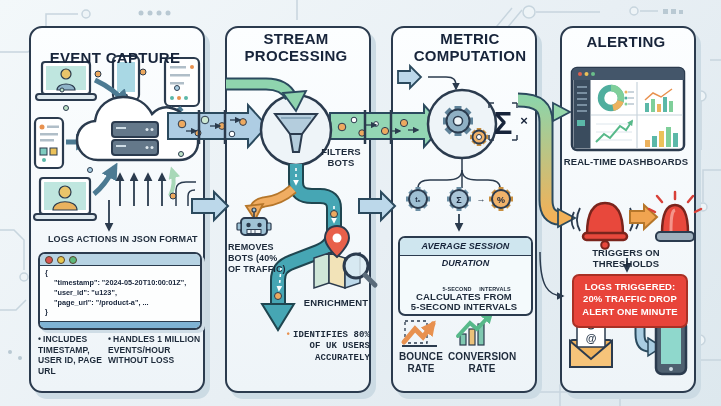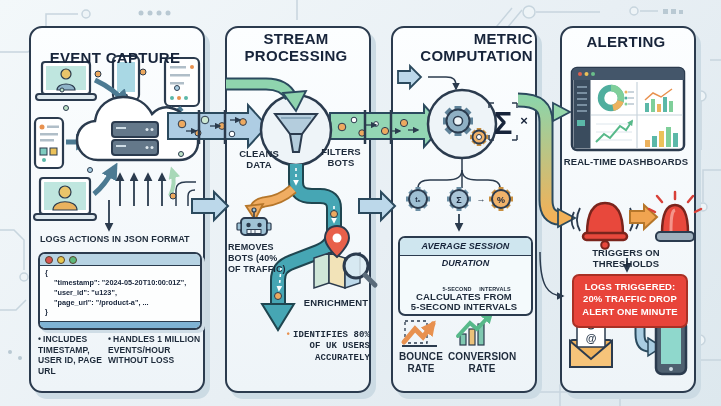--- a/index.html
+++ b/index.html
@@ -503,43 +503,42 @@
     <g>
       <rect x="656" y="320" width="30" height="54" rx="6" fill="#4e6070" stroke="#2b3b4e" stroke-width="2.5"></rect>
       <rect x="661" y="328" width="20" height="36" fill="#8fd8cc"></rect>
       <circle cx="671" cy="369" r="2" fill="#cfdde6"></circle>
       <line x1="666" y1="324" x2="676" y2="324" stroke="#cfdde6" stroke-width="1.5"></line>
     </g>
   </svg>
 
   <div class="ptitle" style="left:29px;top:34px;width:172px;z-index:6;margin-top:16px;"><span>EVENT CAPTURE</span></div>
   <div class="ptitle" style="left:225px;top:31px;width:142px;z-index:6;"><span>STREAM</span><br><span>PROCESSING</span></div>
-  <div class="ptitle" style="left:391px;top:31px;width:142px;z-index:6;text-align:right;"><span>METRIC</span><br><span>COMPUTATION</span></div>
+  <div class="ptitle" style="left:399px;top:31px;width:142px;z-index:6;"><span>METRIC</span><br><span>COMPUTATION</span></div>
   <div class="ptitle" style="left:560px;top:34px;width:132px;z-index:6;"><span>ALERTING</span></div>
 
-  <div class="lbl" style="left:40px;top:234px;width:162px;font-size:9px;">LOGS ACTIONS IN JSON FORMAT</div>
+  <div class="lbl" style="left:48px;top:234px;width:162px;font-size:9px;">LOGS ACTIONS IN JSON FORMAT</div>
   <div class="codewin">
     <div class="codehead">
       <span class="cdot" style="background:#d9534f"></span>
       <span class="cdot" style="background:#e8c84f"></span>
       <span class="cdot" style="background:#5cb87a"></span>
     </div>
     <div class="codebody">
       <div>{</div>
       <div class="ind">"timestamp": "2024-05-20T10:00:01Z",</div>
       <div class="ind">"user_id": "u123",</div>
       <div class="ind">"page_url": "/product-a", ...</div>
       <div>}</div>
     </div>
     <div class="codefoot"></div>
   </div>
   <div class="lbl" style="left:38px;top:334px;width:68px;font-size:8.5px;line-height:1.25;"><span class="bullet">•</span><span>INCLUDES TIMESTAMP, USER ID, PAGE URL</span></div>
   <div class="lbl" style="left:108px;top:334px;width:94px;font-size:8.5px;line-height:1.25;"><span class="bullet">•</span><span>HANDLES 1 MILLION EVENTS/HOUR WITHOUT LOSS</span></div>
 
-  <div class="lbl ctr" style="left:230px;top:148px;width:58px;font-size:9.5px;line-height:1.2;">CLEANS DATA</div>
   <div class="lbl ctr" style="left:312px;top:146px;width:58px;font-size:9.5px;line-height:1.2;">FILTERS BOTS</div>
   <div class="lbl" style="left:228px;top:242px;width:64px;font-size:9px;line-height:1.2;">REMOVES BOTS (40% OF TRAFFIC)</div>
   <div class="lbl ctr" style="left:300px;top:297px;width:72px;font-size:9.5px;">ENRICHMENT</div>
   <div class="lbl rgt" style="left:280px;top:330px;width:90px;font-size:9px;line-height:1.25;"><span class="bullet" style="color:#e8914f">•</span><span>IDENTIFIES 80% OF UK USERS ACCURATELY</span></div>
 
   <div class="avgbox">
     <div class="avghead">AVERAGE SESSION DURATION</div>
   </div>
   <div class="lbl ctr" style="left:437px;top:286px;width:40px;font-size:5.5px;z-index:7;">5-SECOND</div>
   <div class="lbl ctr" style="left:474px;top:286px;width:42px;font-size:5.5px;z-index:7;">INTERVALS</div>

